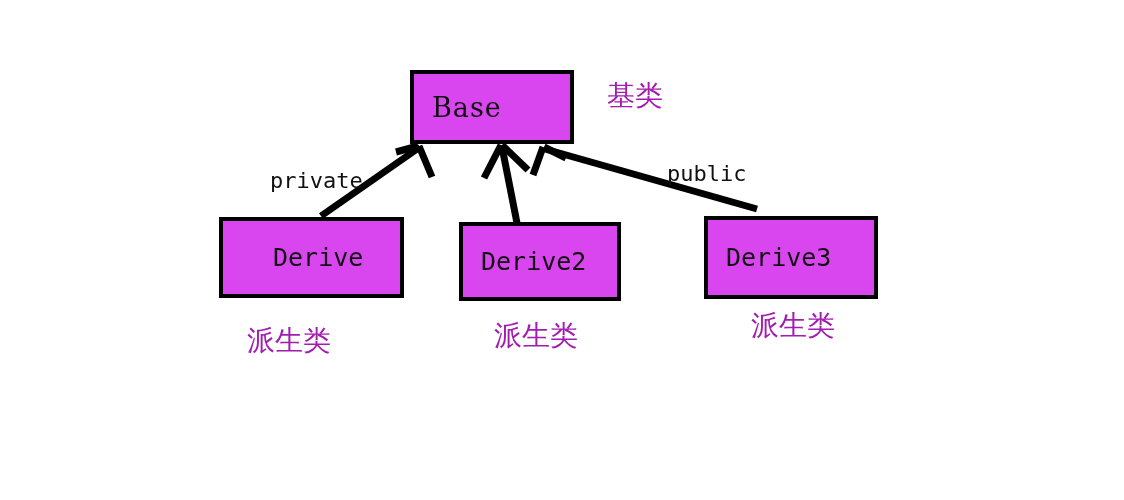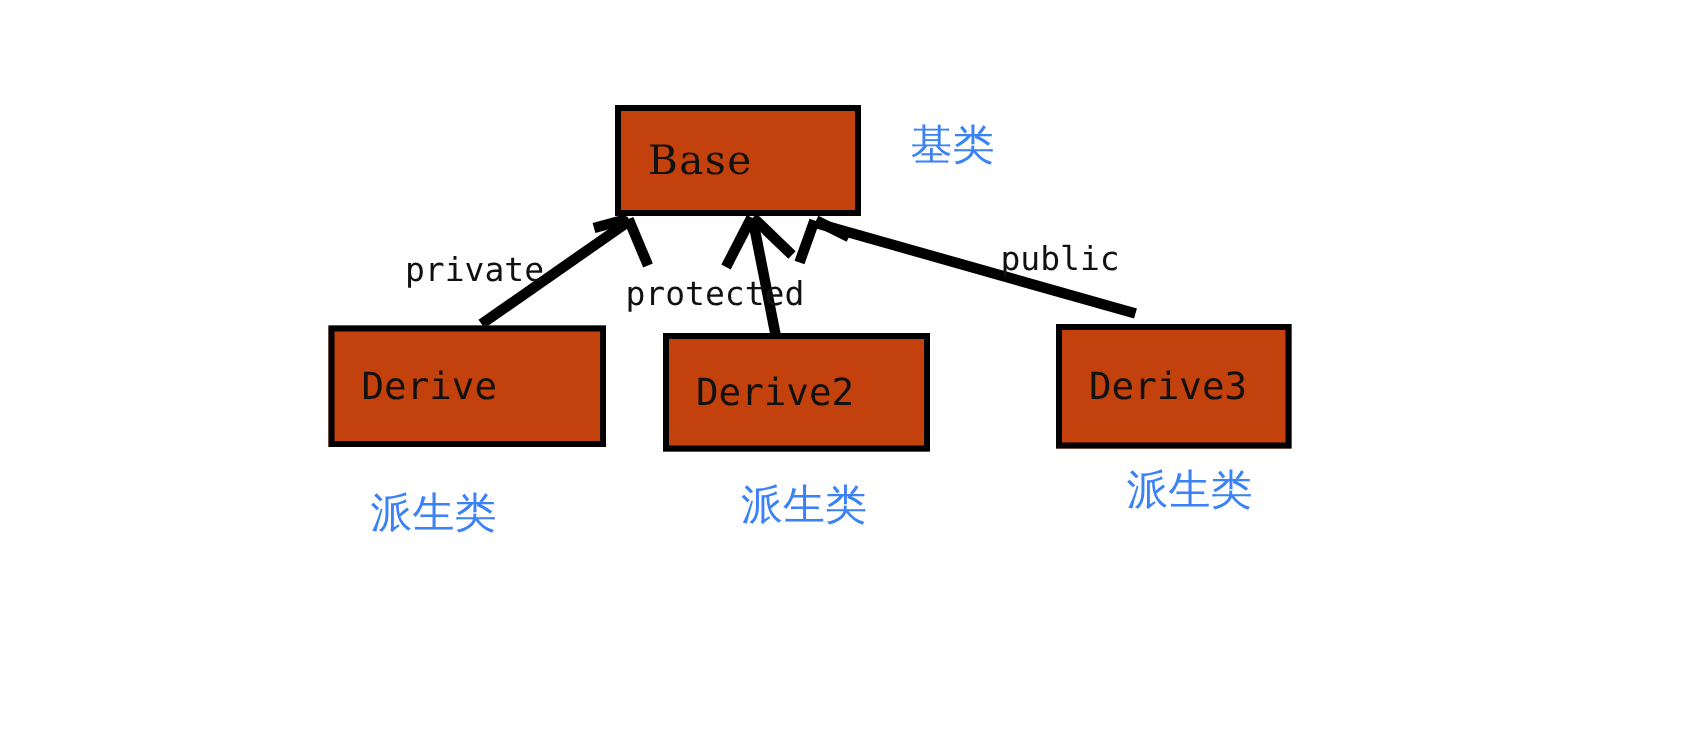--- a/index.html
+++ b/index.html
@@ -14,21 +14,21 @@
     position: relative;
     width: 1124px;
     height: 500px;
     background: #ffffff;
     overflow: hidden;
   }
   .node-box {
     position: absolute;
     box-sizing: border-box;
     border: 4px solid #000000;
-    background: #c2410c;
+    background: #d946ef;
     display: flex;
     align-items: center;
   }
   .node-label {
     font-family: "DejaVu Sans Mono", monospace;
     font-size: 25px;
     color: #111111;
     letter-spacing: 0px;
     padding-left: 18px;
     white-space: nowrap;
@@ -42,38 +42,39 @@
     left: 410px;
     top: 70px;
     width: 164px;
     height: 74px;
   }
   #box-derive {
     left: 219px;
     top: 217px;
     width: 185px;
     height: 81px;
+    padding-left: 32px;
   }
   #box-derive2 {
-    left: 442px;
+    left: 459px;
     top: 222px;
-    width: 178px;
+    width: 162px;
     height: 79px;
   }
   #box-derive3 {
     left: 704px;
     top: 216px;
-    width: 157px;
+    width: 174px;
     height: 83px;
   }
   .cjk-label {
     position: absolute;
-    font-family: Liberation Serif, serif;
+    font-family: Liberation Mono, monospace;
     font-size: 28px;
-    color: #3b82f6;
+    color: #a21caf;
     white-space: nowrap;
     line-height: 1;
   }
   #label-base-cn {
     left: 607px;
     top: 84px;
   }
   #label-derive-cn {
     left: 247px;
     top: 329px;
@@ -160,17 +161,16 @@
   <div class="cjk-label" id="label-base-cn">基类</div>
 
   <div class="cjk-label" id="label-derive-cn">派生类</div>
 
   <div class="cjk-label" id="label-derive2-cn">派生类</div>
 
   <div class="cjk-label" id="label-derive3-cn">派生类</div>
 
   <div class="edge-label" id="label-public">private</div>
 
-  <div class="edge-label" id="label-protected">protected</div>
 
   <div class="edge-label" id="label-private">public</div>
 
 </div>
 
 </body></html>

